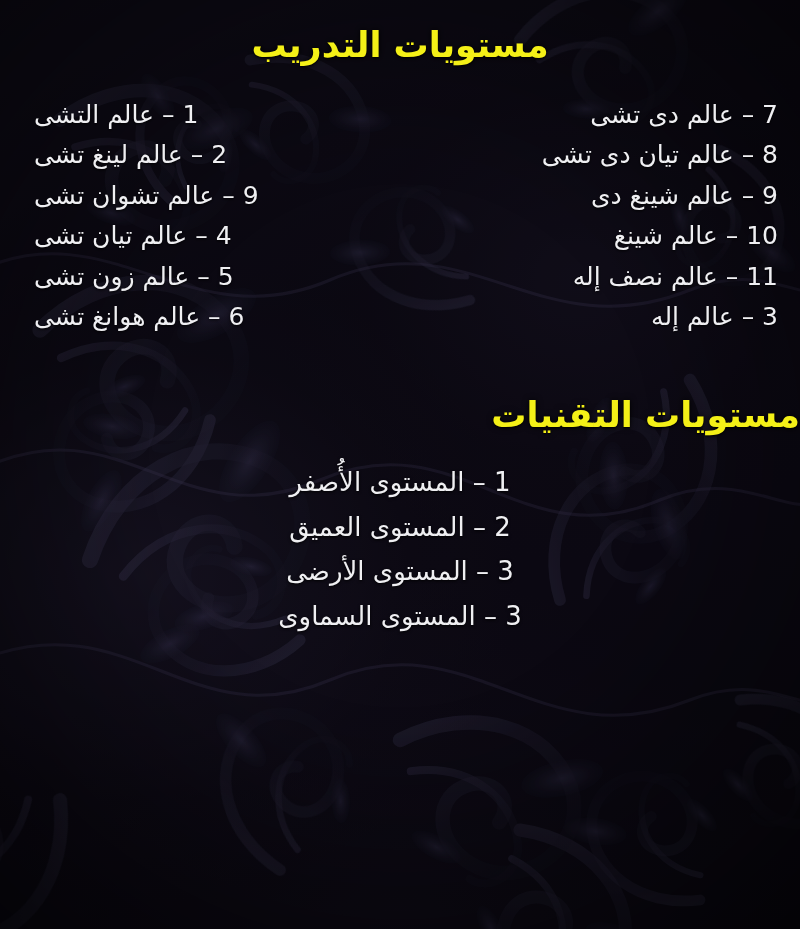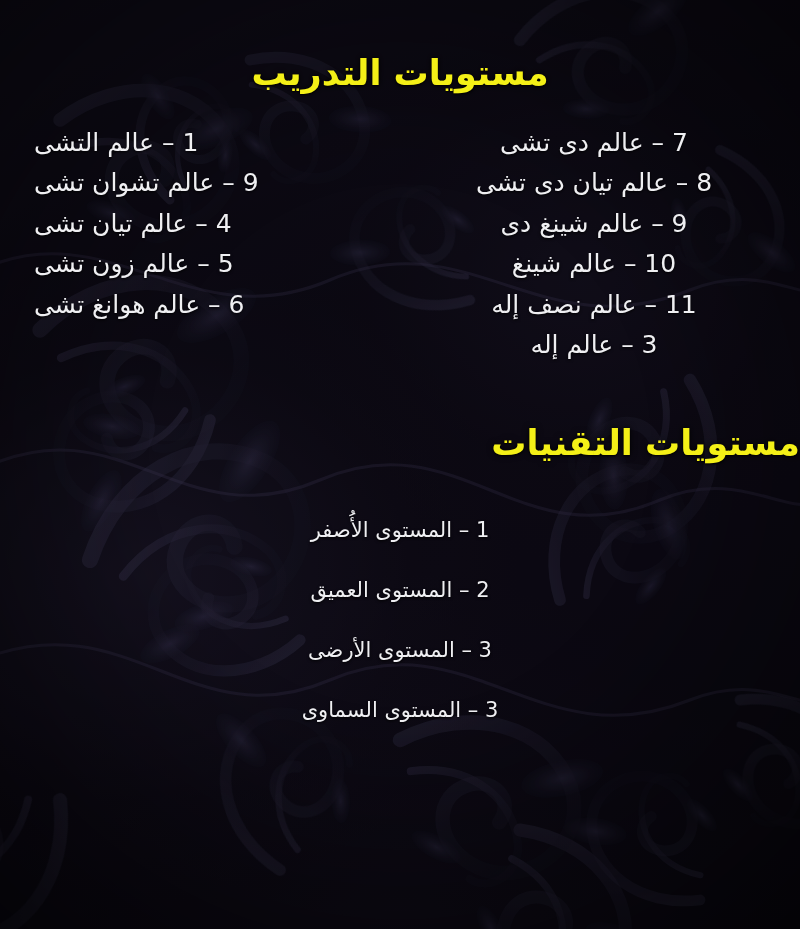--- a/index.html
+++ b/index.html
@@ -46,54 +46,54 @@
     text-align: center;
   }
   .section-title {
     color: #f4f017;
     font-size: 35px;
     font-weight: 700;
     letter-spacing: 0px;
     text-shadow: 0 0 6px rgba(0,0,0,0.9), 0 1px 2px #000;
     line-height: 1.1;
   }
-  #training-title { padding-top: 54px; }
+  #training-title { padding-top: 26px; }
   #tech-title { padding-top: 58px; text-align: right; }
 
   .two-col {
     display: flex;
     flex-direction: row;
     justify-content: center;
     align-items: flex-start;
     margin-top: 30px;
     padding: 0 22px;
   }
   .col {
     flex: 1 1 50%;
     display: flex;
     flex-direction: column;
     align-items: center;
   }
   .col.right { align-items: flex-end; padding-left: 12px; }
-  .col.left  { align-items: center; padding-left: 8px; }
+  .col.left  { align-items: flex-start; padding-left: 8px; }
 
   .entry {
     color: #efeff2;
     font-size: 25px;
     line-height: 1.62;
     white-space: nowrap;
     text-shadow: 0 1px 3px rgba(0,0,0,0.95);
   }
   .single-col {
     margin-top: 26px;
     display: flex;
     flex-direction: column;
     align-items: center;
   }
-  .single-col .entry { font-size: 21px; line-height: 1.72; margin-top: 24px; }
+  .single-col .entry { font-size: 26px; line-height: 1.72; }
 </style>
 </head>
 <body>
 
 <div class="page">
 
   <div class="damask">
     <svg viewBox="0 0 800 929" preserveAspectRatio="xMidYMid slice" xmlns="http://www.w3.org/2000/svg">
       <defs>
         <radialGradient id="swirlGrad" cx="50%" cy="50%" r="50%">
@@ -153,20 +153,21 @@
       <div class="col left">
         <div class="entry">7 – عالم دى تشى</div>
         <div class="entry">8 – عالم تيان دى تشى</div>
         <div class="entry">9 – عالم  شينغ دى</div>
         <div class="entry">10 – عالم شينغ</div>
         <div class="entry">11 – عالم  نصف إله</div>
         <div class="entry">3 – عالم إله</div>
       </div>
       <div class="col right">
         <div class="entry">1 – عالم التشى</div>
+        <div class="entry">2 – عالم لينغ تشى</div>
         <div class="entry">9 – عالم تشوان تشى</div>
         <div class="entry">4 – عالم تيان تشى</div>
         <div class="entry">5 – عالم زون تشى</div>
         <div class="entry">6 – عالم هوانغ تشى</div>
       </div>
     </div>
 
     <div class="section-title" id="tech-title">مستويات التقنيات</div>
 
     <div class="single-col">

